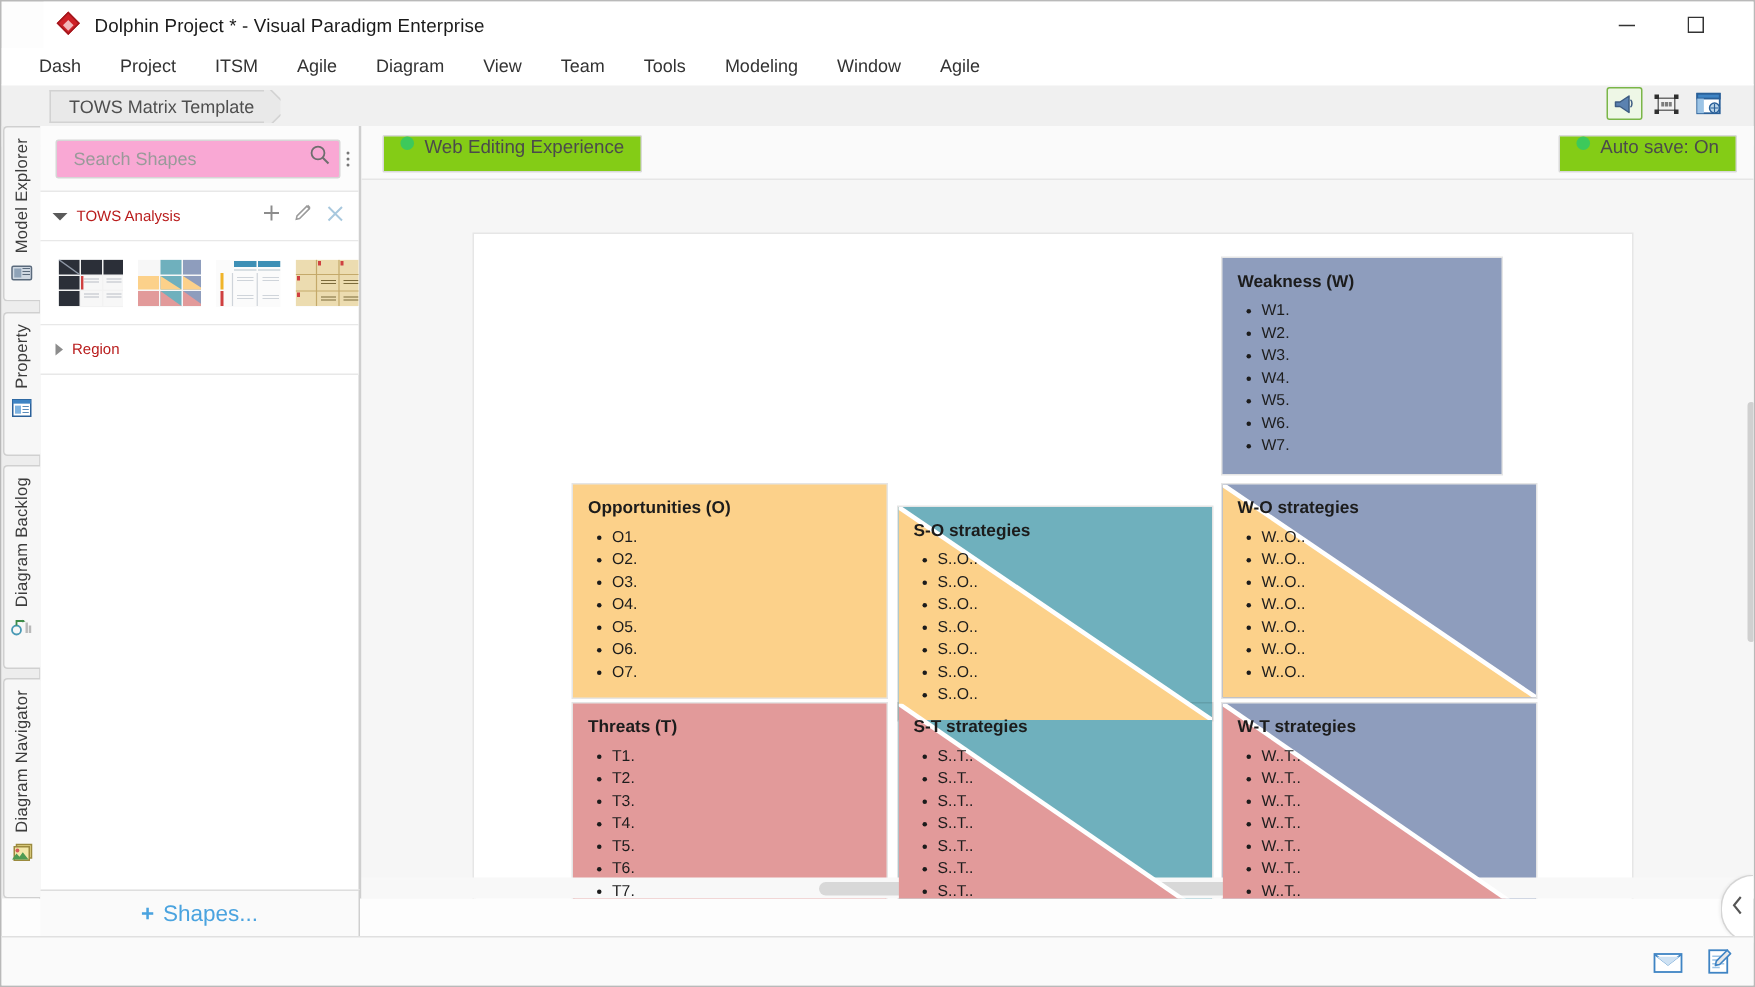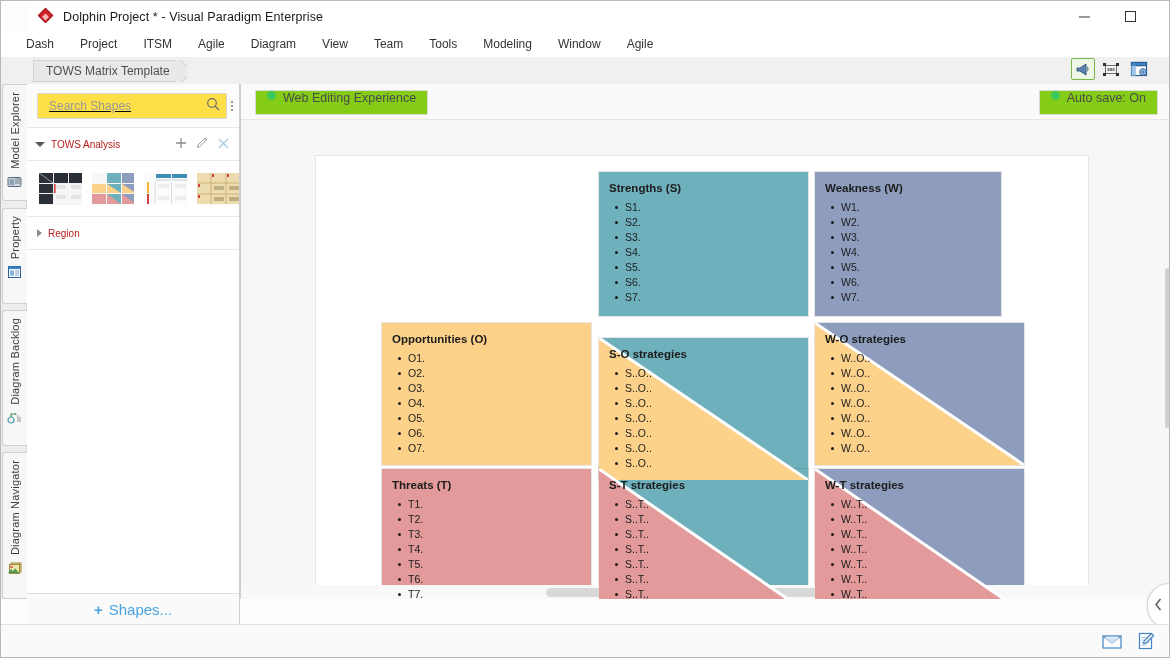--- a/index.html
+++ b/index.html
@@ -150,25 +150,24 @@
   .search-row {
     position: relative;
     height: 44px;
     display: flex; align-items: center;
     padding: 0 6px 0 10px;
     border-bottom: 1px solid #e8e8e8;
     background: #fcfcfc;
   }
   .search-box {
     flex: 1; height: 26px;
-    border: 1px solid #d6d6d6; background: #fde047;
+    border: 1px solid #d6d6d6; background: #f9a8d4;
     display: flex; align-items: center;
     padding: 0 6px 0 9px;
     border-radius: 2px;
-    text-decoration: underline;
   }
   .search-box input {
     flex: 1; border: none; outline: none;
     font-size: 12px; color: #555;
     font-family: "Liberation Sans", sans-serif;
     background: transparent;
   }
   .search-box input::placeholder { color: #9a9a9a; }
   .kebab {
     width: 16px; height: 26px; margin-left: 3px;
@@ -625,32 +624,20 @@
         <span>Web Editing Experience</span>
       </div>
       <div class="pill" id="autosave-pill">
         <span class="dot"></span>
         <span>Auto save: On</span>
       </div>
     </div>
 
     <div class="canvas">
       <div class="page" id="diagram-page">
-          <div class="cell" style="left: 283px; top: 16px; width: 209px; height: 144px; background: rgb(111, 176, 189);">
-            <div class="hd">Strengths (S)</div>
-            <ul>
-              <li>S1.</li>
-              <li>S2.</li>
-              <li>S3.</li>
-              <li>S4.</li>
-              <li>S5.</li>
-              <li>S6.</li>
-              <li>S7.</li>
-            </ul>
-          </div>
           <div class="cell" style="left: 499px; top: 16px; width: 186px; height: 144px; background: rgb(142, 157, 189);">
             <div class="hd">Weakness (W)</div>
             <ul>
               <li>W1.</li>
               <li>W2.</li>
               <li>W3.</li>
               <li>W4.</li>
               <li>W5.</li>
               <li>W6.</li>
               <li>W7.</li>

